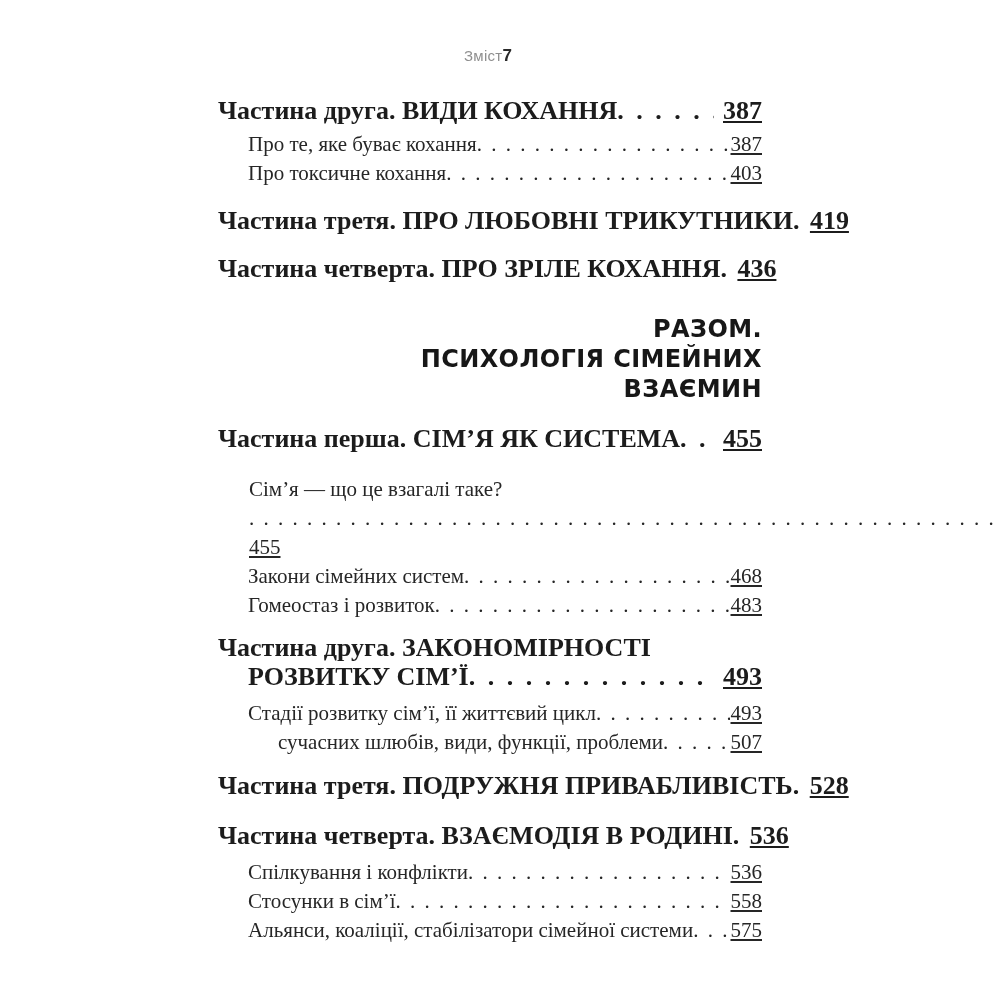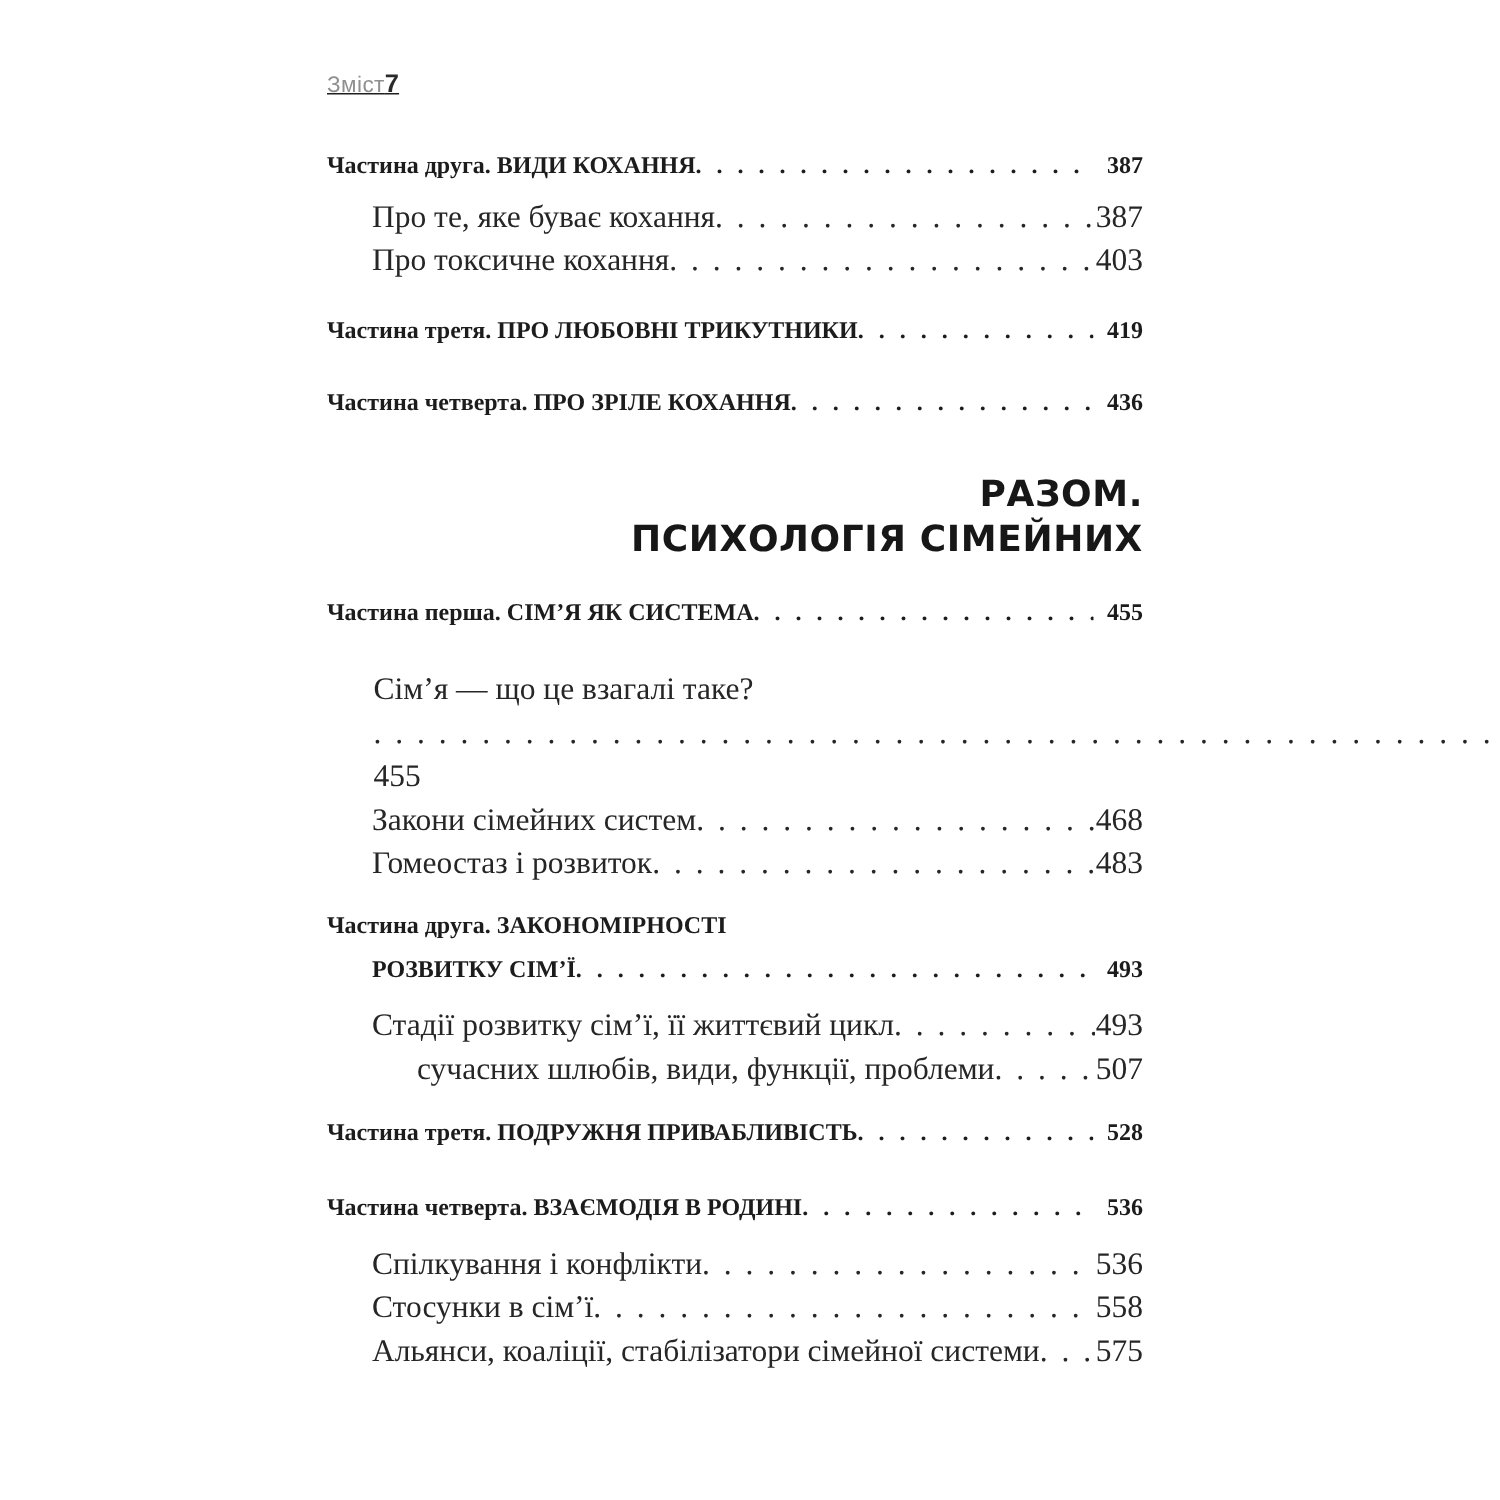--- a/index.html
+++ b/index.html
@@ -16,25 +16,24 @@
     height: 1000px;
     background: #ffffff;
     color: #1f1f1f;
     box-sizing: border-box;
     padding: 46px 238px 0 218px;
     font-family: "Liberation Serif", serif;
   }
   
   .running-header {
     display: flex;
-    justify-content: flex-start;
+    justify-content: center;
     align-items: baseline;
     font-family: "Liberation Sans", sans-serif;
     height: 22px;
-    text-decoration: underline;
   }
   .running-title {
     font-size: 15px;
     color: #8f8f8f;
     letter-spacing: 0.3px;
   }
   .folio {
     font-size: 17px;
     font-weight: 700;
     color: #2a2a2a;
@@ -51,24 +50,24 @@
   .leader {
     flex: 1 1 auto;
     overflow: hidden;
     white-space: nowrap;
     min-width: 8px;
   }
   .leader::after {
     content: ". . . . . . . . . . . . . . . . . . . . . . . . . . . . . . . . . . . . . . . . . . . . . . . . . . . . . . . .";
     letter-spacing: 2px;
   }
-  .pagenum { flex: 0 0 auto; }
+  .pagenum { flex: 0 0 auto; text-decoration: underline; }
 
   .main {
-    font-size: 16px;
+    font-size: 26px;
     font-weight: 700;
     color: #1c1c1c;
   }
   .main .pagenum { margin-left: 9px; }
   .main .leader::after { letter-spacing: 3px; }
 
   .sub {
     font-size: 21px;
     font-weight: 400;
     color: #262626;
@@ -139,20 +138,21 @@
 
   <div class="row main mt-main-b">
     <span class="label">Частина четверта. ПРО ЗРІЛЕ КОХАННЯ</span>
     <span class="leader"></span>
     <span class="pagenum">436</span>
   </div>
 
   <div class="part-title mt-parttitle">
     <div>РАЗОМ.</div>
     <div>ПСИХОЛОГІЯ СІМЕЙНИХ</div>
+    <div>ВЗАЄМИН</div>
   </div>
 
   <div class="row main mt-main-c">
     <span class="label">Частина перша. СІМ’Я ЯК СИСТЕМА</span>
     <span class="leader"></span>
     <span class="pagenum">455</span>
   </div>
 
   <div class="row sub indent1 mt-sub2">
     <span class="label">Сім’я — що це взагалі таке?</span>

